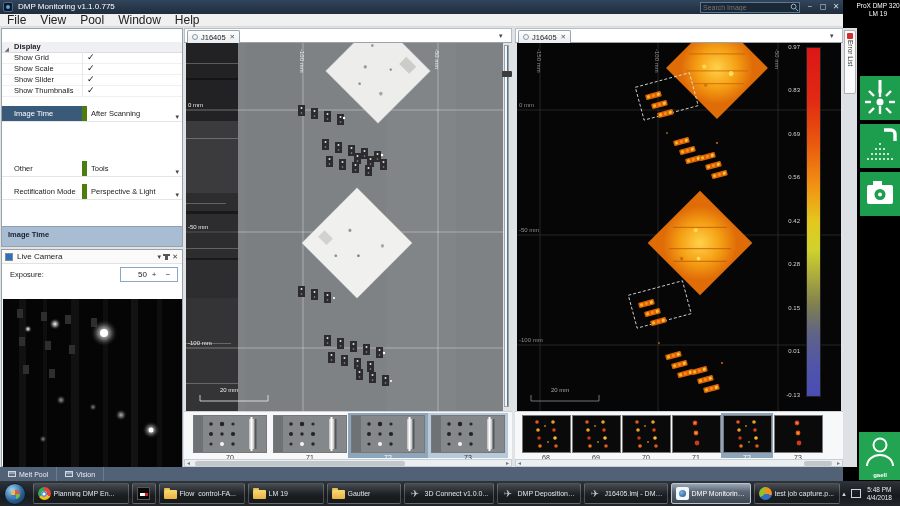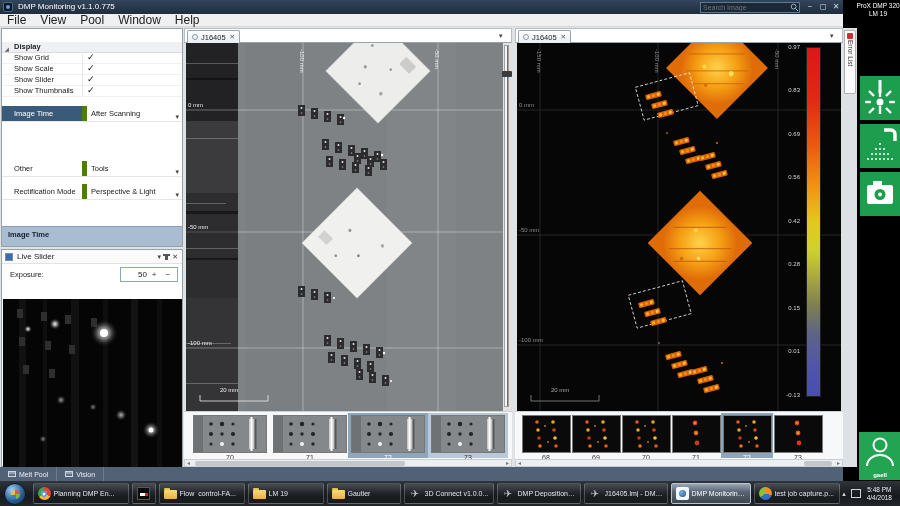--- a/index.html
+++ b/index.html
@@ -221,21 +221,21 @@
   <div class="prop-row" style="top:132px;">
     <span class="lblcell"><span>Other</span></span>
     <span class="valcell"><span class="v">Tools</span><span class="dd">▾</span></span>
   </div>
   <div class="p-status">Image Time</div>
 </div>
 
 <div class="abs panel" style="left:1px;top:249px;width:182px;height:218px;">
   <div class="p-head">
     <span class="hico" style="background:#2a6fc0;"></span>
-    <span>Live Slider</span>
+    <span>Live Camera</span>
     <span class="p-tools">
       <span class="glyph">▾</span>
       <span class="pin"></span>
       <span class="glyph">✕</span>
     </span>
   </div>
   <span class="exp-lbl">Exposure:</span>
   <span class="exp-box">
     <span class="val">50</span>
     <span class="pm">+</span>

